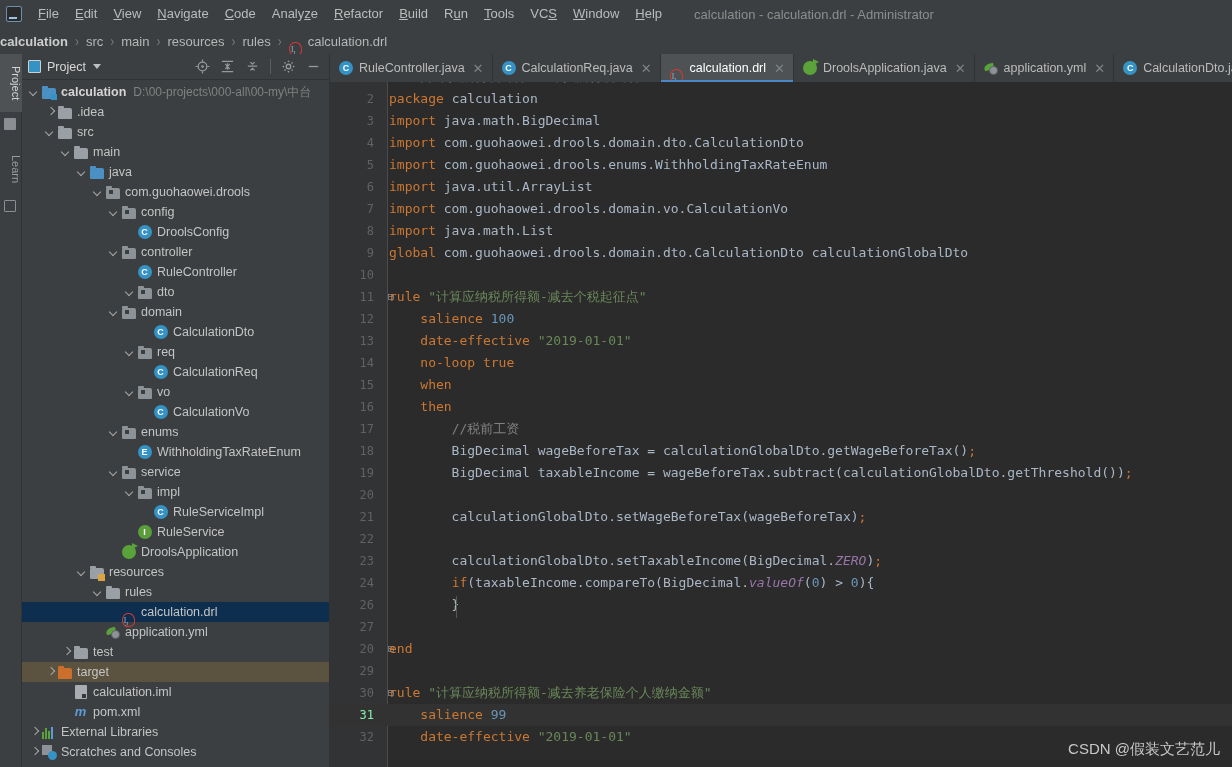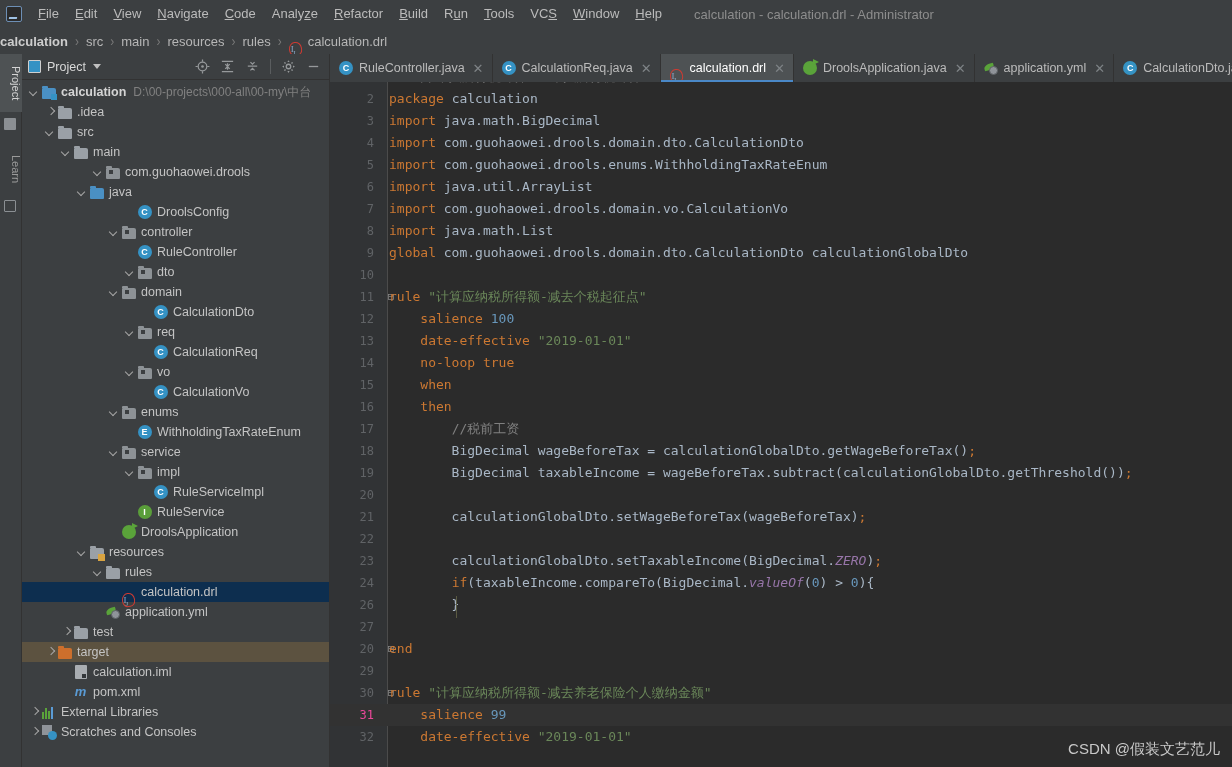--- a/index.html
+++ b/index.html
@@ -190,21 +190,21 @@
   }
   .line{
     position:relative;height:22px;line-height:22px;white-space:pre;
     font-family:"DejaVu Sans Mono","Liberation Mono",monospace;font-size:13px;
   }
   .line.cur{ background:#323232; }
   .ln{
     position:absolute;left:0;top:0;width:44px;text-align:right;color:#606366;
     font-family:"DejaVu Sans Mono","Liberation Mono",monospace;font-size:12px;
   }
-  .line.cur .ln{ color:#ec4899;text-align:right; }
+  .line.cur .ln{ color:#86efac;text-align:right; }
   .fold{
     position:absolute;left:55px;top:0;width:12px;height:22px;color:#888;
     font-size:11px;text-align:center;
   }
   .code{ position:absolute;left:59px;top:0; color:#a9b7c6; }
   .vline{
     position:absolute;left:57px;top:28px;width:1px;height:685px;background:#4b4b4b;
   }
   .indent-guide{
     position:absolute;left:131px;width:1px;background:#5a5a42;
@@ -338,34 +338,42 @@
         </div>
         <div class="trow">
           <span style="display:inline-block;width:38px;flex:none"></span>
           <span class="arrow d"></span>
           <span class="ic" style="display:flex;align-items:center;justify-content:center">
             <span class="folder"></span>
           </span>
           <span class="tlabel">main</span>
         </div>
         <div class="trow">
+          <span style="display:inline-block;width:54px;flex:none"></span>
+          <span class="arrow d"></span>
+          <span class="ic" style="display:flex;align-items:center;justify-content:center">
+            <span class="folder blue"></span>
+          </span>
+          <span class="tlabel">java</span>
+        </div>
+        <div class="trow">
           <span style="display:inline-block;width:70px;flex:none"></span>
           <span class="arrow d"></span>
           <span class="ic" style="display:flex;align-items:center;justify-content:center">
             <span class="folder pkg"></span>
           </span>
           <span class="tlabel">com.guohaowei.drools</span>
         </div>
         <div class="trow">
-          <span style="display:inline-block;width:54px;flex:none"></span>
-          <span class="arrow d"></span>
-          <span class="ic" style="display:flex;align-items:center;justify-content:center">
-            <span class="folder blue"></span>
-          </span>
-          <span class="tlabel">java</span>
+          <span style="display:inline-block;width:86px;flex:none"></span>
+          <span class="arrow d"></span>
+          <span class="ic" style="display:flex;align-items:center;justify-content:center">
+            <span class="folder pkg"></span>
+          </span>
+          <span class="tlabel">config</span>
         </div>
         <div class="trow">
           <span style="display:inline-block;width:102px;flex:none"></span>
           <span class="arrow"></span>
           <span class="ic" style="display:flex;align-items:center;justify-content:center">
             <span class="cls">C</span>
           </span>
           <span class="tlabel">DroolsConfig</span>
         </div>
         <div class="trow">

